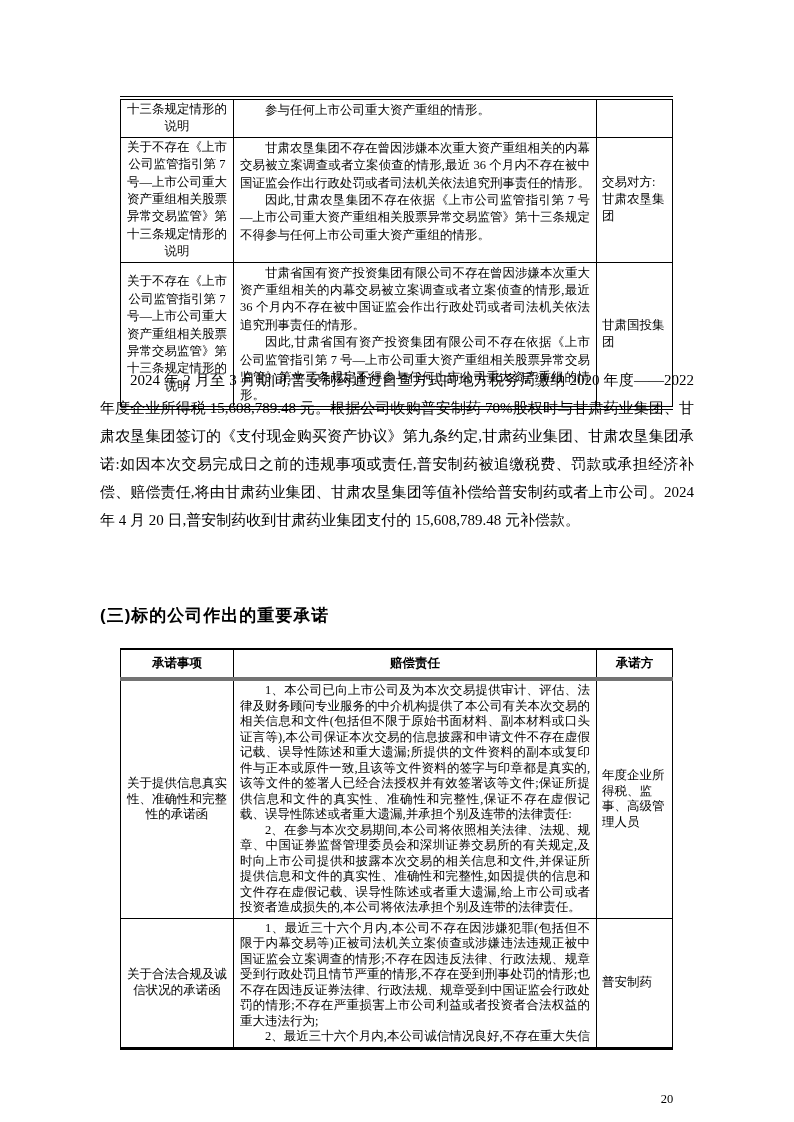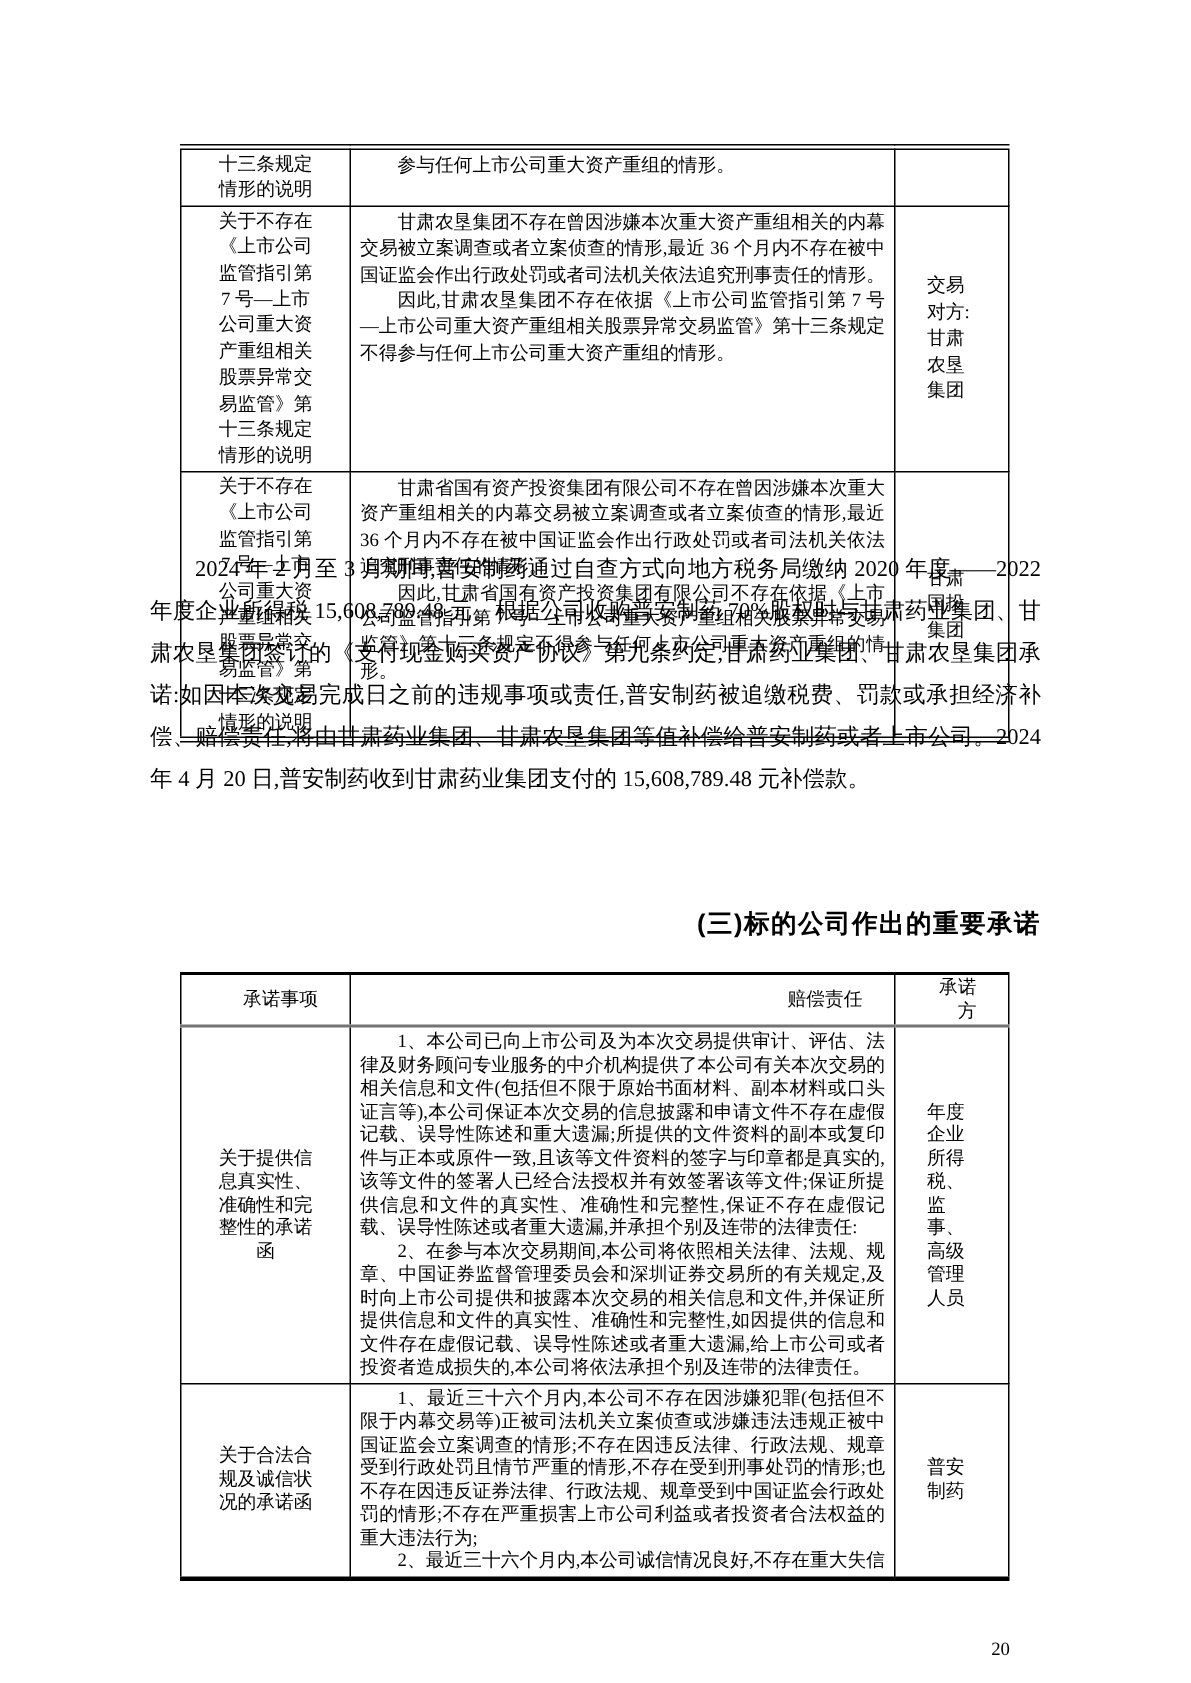--- a/index.html
+++ b/index.html
@@ -15,40 +15,40 @@
   }
   
   table {
     border-collapse:collapse;
     table-layout:fixed;
     width:552px;
     font-size:12.5px;
   }
   td {
     border:1px solid #000;
-    padding:1px 21px;
+    padding:1px 5px;
     overflow:hidden;
   }
   .tbl-1 { position:absolute; left:120px; top:96px; border-top:4px double #000; border-bottom:4px double #000; line-height:17.4px; }
   .tbl-2 { position:absolute; left:120px; top:648px; border-top:2px solid #000; border-bottom:3px solid #000; line-height:15.5px; }
-  .tbl-2 .hdr td { border-bottom:2px solid #737373; font-weight:normal; text-align:right; vertical-align:middle; }
+  .tbl-2 .hdr td { border-bottom:4px solid #737373; font-weight:bold; text-align:center; vertical-align:middle; }
   .cell-item  { text-align:center; vertical-align:middle; }
   .cell-content { text-align:justify; vertical-align:top; padding:2px 6px;margin-left:40px; }
   .cell-content p { text-indent:2em; margin:0; }
   .cell-party { text-align:left; vertical-align:middle; }
   
   .body-par {
     position:absolute; left:100px; top:366px; width:594px;
     font-size:15px; line-height:28px;
     text-align:justify; text-indent:2em;
   }
   .sec-heading {
     position:absolute; left:100px; top:604px; width:594px;
     font-family:"Liberation Sans","DejaVu Sans",sans-serif;
-    font-weight:bold; font-size:17px; letter-spacing:1px;text-align:right;
+    font-weight:bold; font-size:17px; letter-spacing:1px;
   }
   .page-num {
     position:absolute; left:652px; top:1092px; width:30px;
     font-size:12.5px; text-align:center;
   }
 </style>
 </head>
 <body>
 
 <div class="page">

